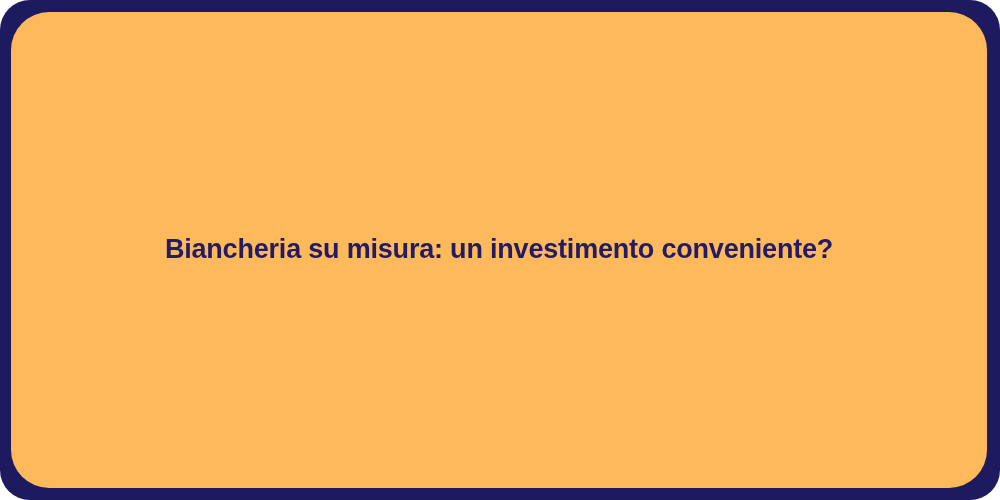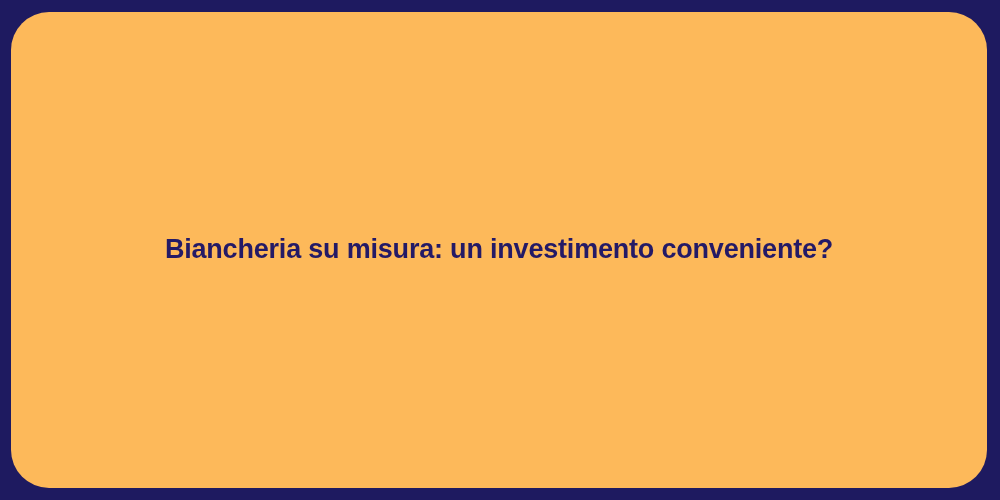--- a/index.html
+++ b/index.html
@@ -16,20 +16,21 @@
   }
 
   
   #banner-frame {
     position: relative;
     box-sizing: border-box;
     width: 1000px;
     height: 500px;
     background: #1e1a60;
     padding: 12px 13px 12px 11px;
+    border-radius: 30px;
   }
 
   
   #banner-card {
     box-sizing: border-box;
     width: 100%;
     height: 100%;
     background: #fdb95a;
     border-radius: 38px;
     display: flex;

